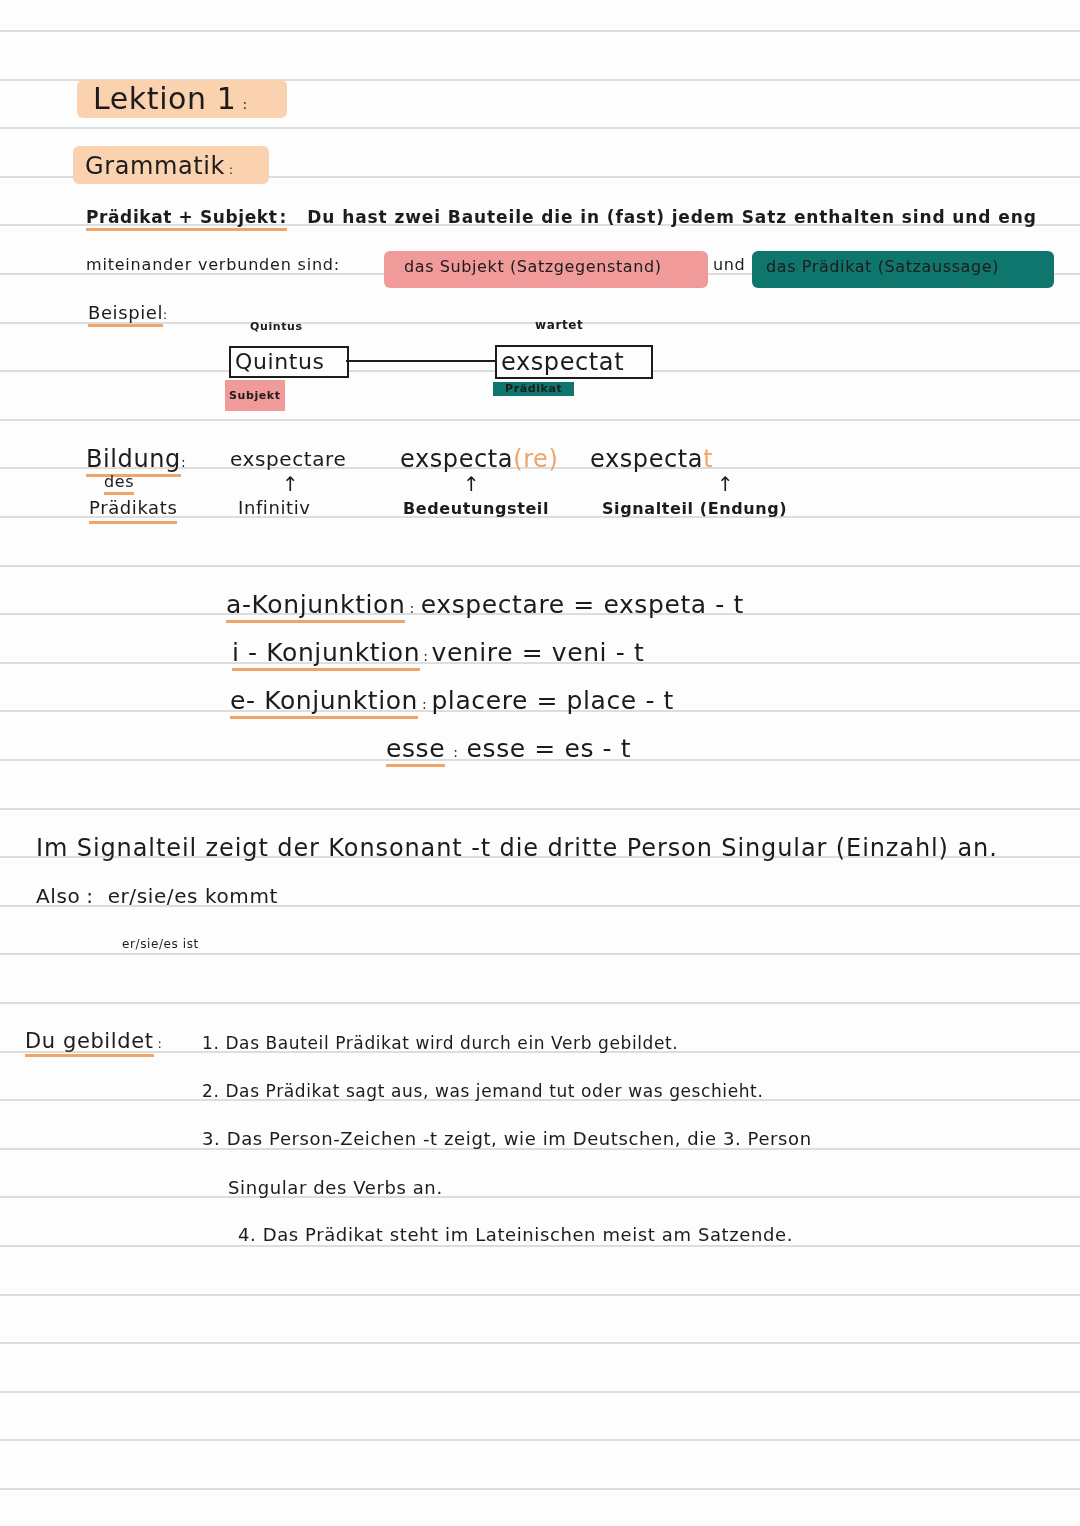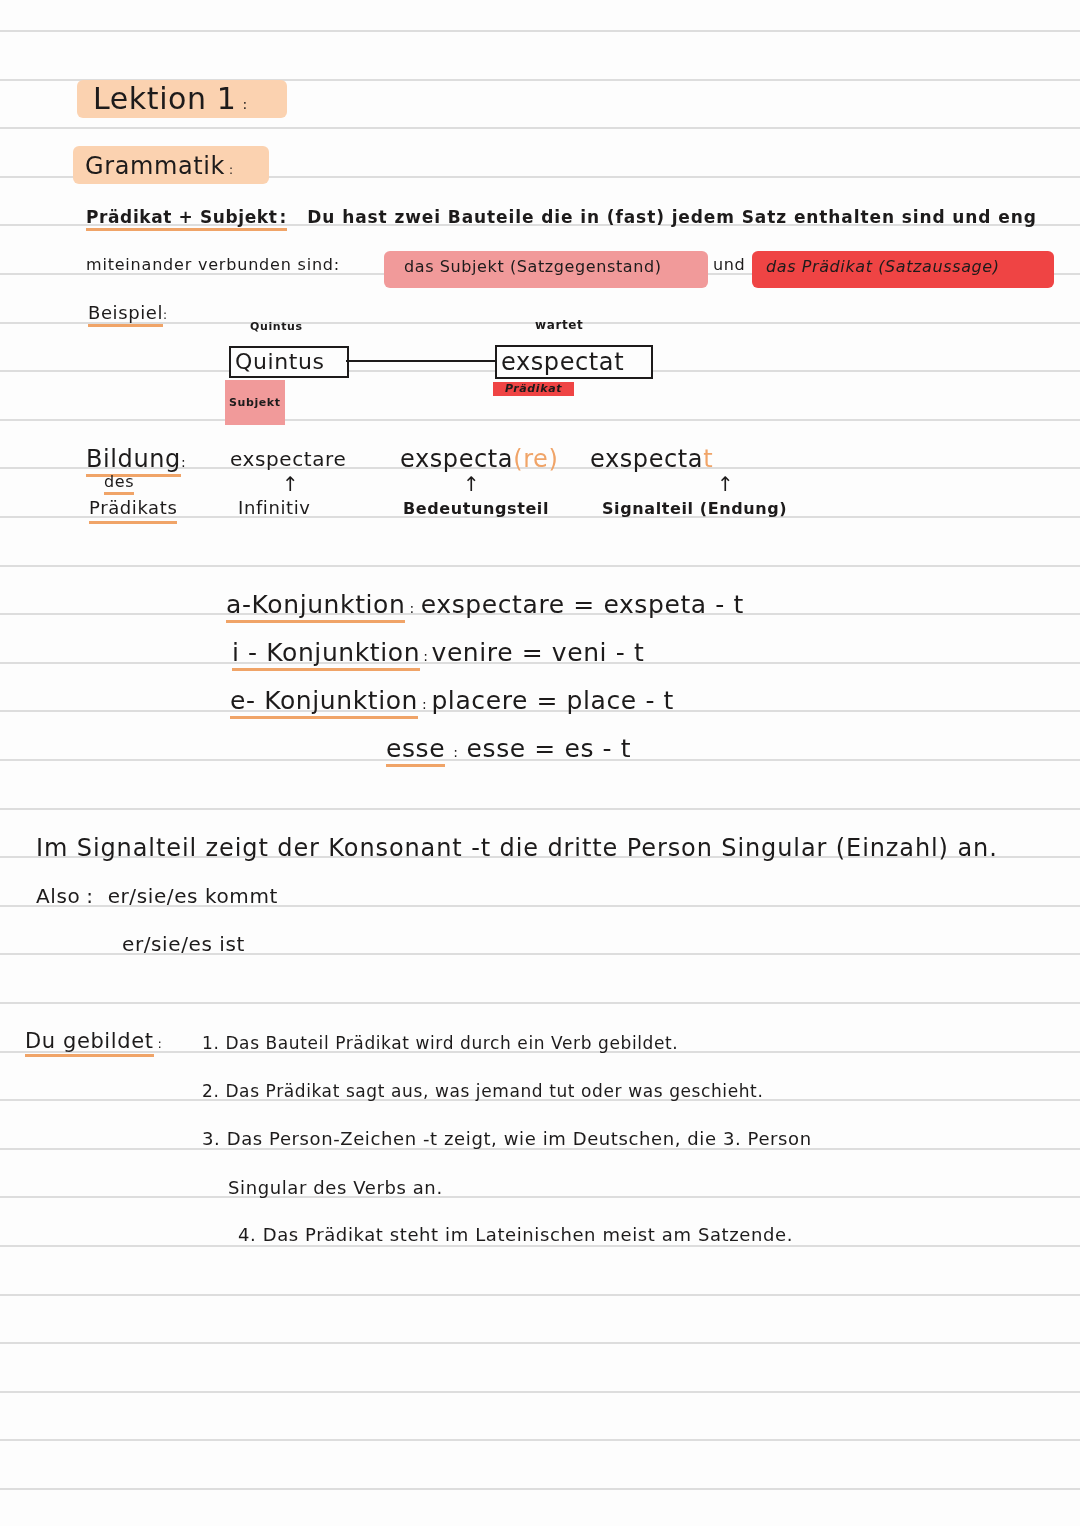--- a/index.html
+++ b/index.html
@@ -8,21 +8,21 @@
     background:#fdfdfd;
     font-family:"DejaVu Sans", sans-serif;
     color:#1d1b1b;
   }
   .rules { position:absolute; inset:0; pointer-events:none; }
   .rule { position:absolute; left:0; width:1080px; height:2px; background:#dddddd; }
   .abs { position:absolute; white-space:nowrap; }
   .hand { font-family:"DejaVu Sans", sans-serif; letter-spacing:0.6px; }
   .hl-orange { background:#fbd2b0; border-radius:6px; }
   .hl-red { background:#f19a9a; border-radius:6px; }
-  .hl-blue { background:#ef4444; border-radius:6px;font-style:italic; }
+  .hl-blue { background:#0f766e; border-radius:6px; }
   .ul { border-bottom:3px solid #f0a468; padding-bottom:1px; }
   .orange-text { color:#f0a468; }
   .box { border:2.5px solid #1d1b1b; padding:0 4px; background:#fdfdfd; }
   .arrow { position:absolute; font-size:20px; line-height:20px; }
 </style>
 </head>
 <body>
 
 <div class="rules" id="rules">
     <div class="rule" style="top: 30px; background: rgb(221, 221, 221);"></div>
@@ -83,21 +83,21 @@
 </div>
 
 <div class="abs hand" style="left:88px; top:300px; font-size:18px; line-height:26px;">
   <span class="ul">Beispiel</span><span style="font-size:12px;">:</span>
 </div>
 <div class="abs hand" style="left:250px; top:320px; font-size:11px; font-weight:bold;">Quintus</div>
 <div class="abs hand" style="left:535px; top:318px; font-size:12px; font-weight:bold;">wartet</div>
 <div class="abs hand box" style="left:229px; top:346px; font-size:22px; line-height:28px; height:28px; width:108px;">Quintus</div>
 <div class="abs" style="left:346px; top:360px; width:150px; height:2px; background:#1d1b1b;"></div>
 <div class="abs hand box" style="left:495px; top:345px; font-size:24px; line-height:30px; height:30px; width:146px;">exspectat</div>
-<div class="abs hand hl-red" style="left:225px; top:380px; font-size:11px; font-weight:bold; padding:16px 4px; line-height:13px; border-radius:0;">Subjekt</div>
+<div class="abs hand hl-red" style="left:225px; top:380px; font-size:11px; font-weight:bold; padding:9px 4px; line-height:13px; border-radius:0;">Subjekt</div>
 <div class="abs hand hl-blue" style="left:493px; top:382px; font-size:11px; font-weight:bold; padding:0 12px; line-height:14px; border-radius:0;">Prädikat</div>
 
 <div class="abs hand" style="left:86px; top:444px; font-size:24px; line-height:30px;">
   <span class="ul">Bildung</span><span style="font-size:14px;">:</span>
 </div>
 <div class="abs hand ul" style="left:104px; top:473px; font-size:16px; line-height:18px;">des</div>
 <div class="abs hand ul" style="left:89px; top:496px; font-size:18px; line-height:24px;">Prädikats</div>
 
 <div class="abs hand" style="left:230px; top:444px; font-size:20px; line-height:30px;">exspectare</div>
 <div class="arrow" style="left:282px; top:474px;">↑</div>
@@ -125,21 +125,21 @@
   <span class="ul">e- Konjunktion</span><span style="font-size:14px; margin:0 4px;">:</span><span>placere = place - t</span>
 </div>
 <div class="abs hand" style="left:386px; top:734px; font-size:25px; line-height:30px;">
   <span class="ul">esse</span><span style="font-size:14px; margin:0 8px;">:</span><span>esse = es - t</span>
 </div>
 
 <div class="abs hand" style="left:36px; top:834px; font-size:24px; line-height:28px; letter-spacing:0.9px;">Im Signalteil zeigt der Konsonant -t die dritte Person Singular (Einzahl) an.</div>
 <div class="abs hand" style="left:36px; top:882px; font-size:20px; line-height:28px;">
   <span>Also</span><span style="margin:0 14px 0 6px;">:</span><span>er/sie/es kommt</span>
 </div>
-<div class="abs hand" style="left:122px; top:930px; font-size:20px; line-height:28px;">er/sie/es ist</div>
+<div class="abs hand" style="left:122px; top:930px; font-size:12px; line-height:28px;">er/sie/es ist</div>
 
 <div class="abs hand" style="left:25px; top:1026px; font-size:21px; line-height:30px;">
   <span class="ul">Du gebildet</span><span style="font-size:13px; margin-left:4px;">:</span>
 </div>
 <div class="abs hand" style="left:202px; top:1030px; font-size:17px; line-height:26px;">1. Das Bauteil Prädikat wird durch ein Verb gebildet.</div>
 <div class="abs hand" style="left:202px; top:1078px; font-size:17px; line-height:26px;">2. Das Prädikat sagt aus, was jemand tut oder was geschieht.</div>
 <div class="abs hand" style="left:202px; top:1126px; font-size:18px; line-height:26px;">3. Das Person-Zeichen -t zeigt, wie im Deutschen, die 3. Person</div>
 <div class="abs hand" style="left:228px; top:1175px; font-size:18px; line-height:26px;">Singular des Verbs an.</div>
 <div class="abs hand" style="left:202px; top:1222px; font-size:18px; line-height:26px;margin-left:36px;">4. Das Prädikat steht im Lateinischen meist am Satzende.</div>
 

